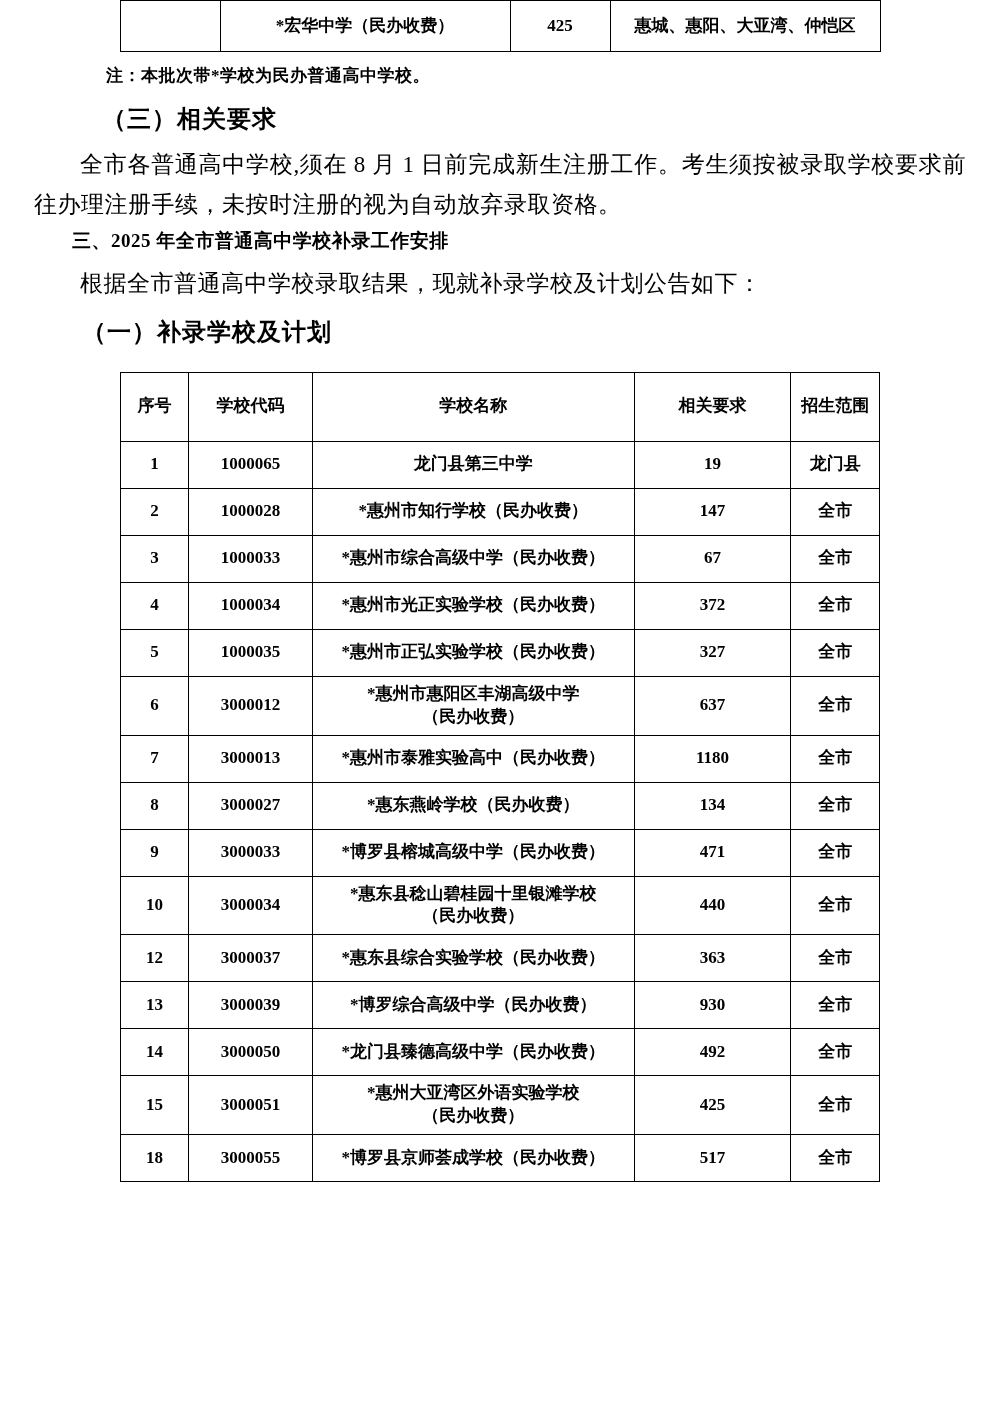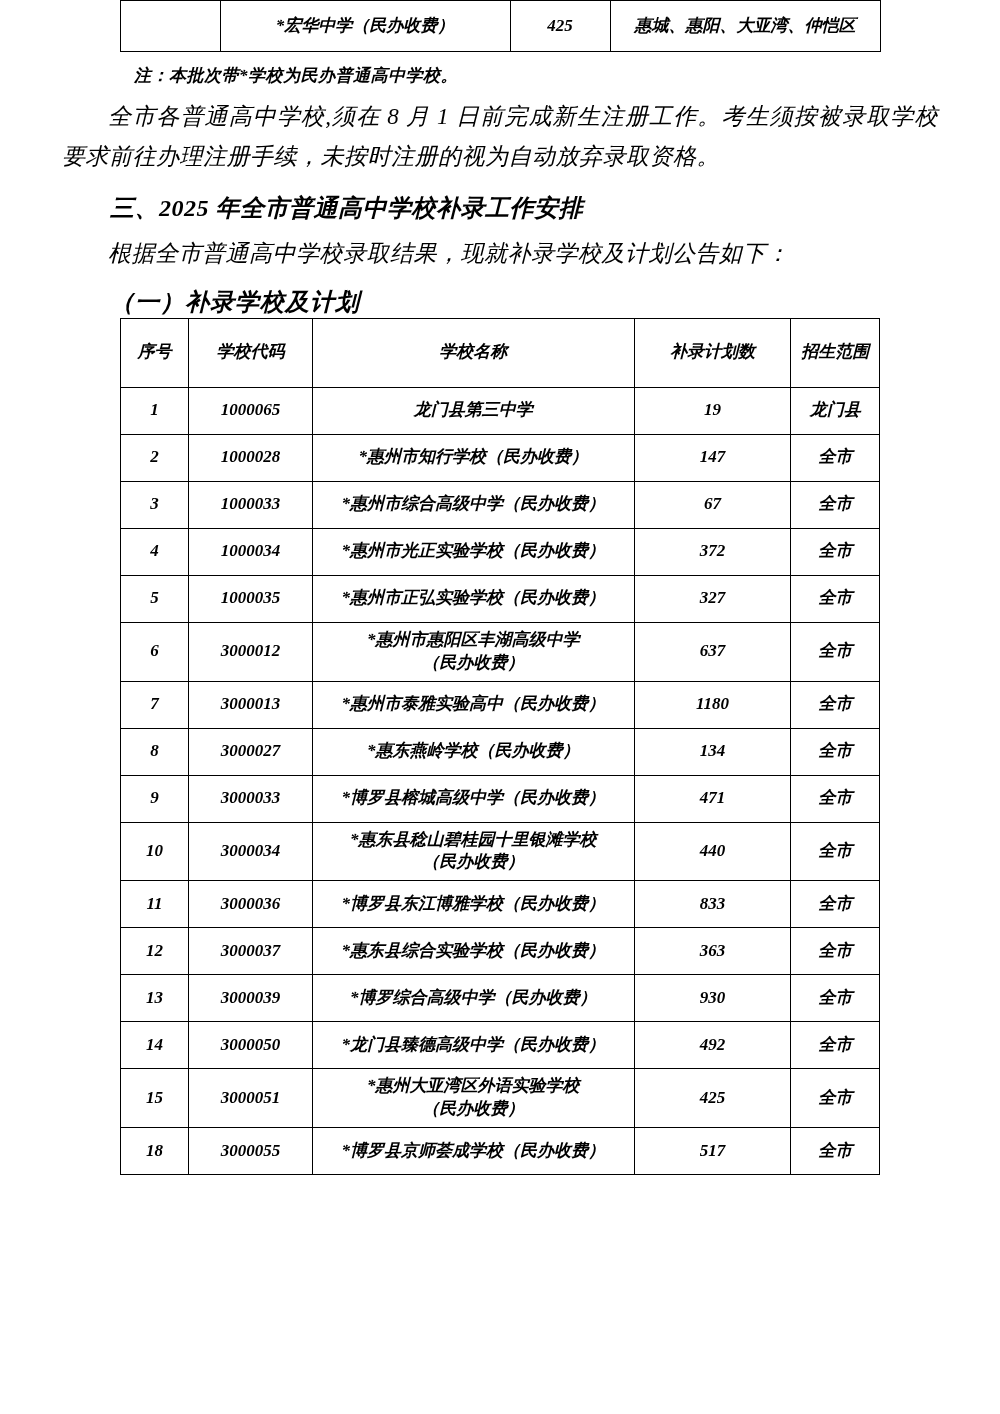--- a/index.html
+++ b/index.html
@@ -13,22 +13,21 @@
     font-family: "Liberation Serif", "DejaVu Serif", serif;
     color: #000000;
     position: relative;
     overflow: hidden;
   }
   .page {
     width: 1000px;
     height: 1414px;
     position: relative;
     box-sizing: border-box;
-    padding: 0 62px;
-    font-style: italic;
+    padding: 0 34px;
   }
 
   
   table.doc-table {
     border-collapse: collapse;
     table-layout: fixed;
     width: 760px;
     margin: 0 auto;
   }
   table.doc-table td, table.doc-table th {
@@ -69,30 +68,30 @@
   }
   .para {
     font-size: 23px;
     margin: 10px 0 0 0;
     line-height: 1.72;
     text-align: justify;
     text-indent: 2em;
     letter-spacing: 0.5px;
   }
   .section-head {
-    font-size: 24px;
-    font-weight: bold;
-    margin: 16px 0 0 0;
+    font-size: 19px;
+    font-weight: bold;
+    margin: 4px 0 0 0;
     text-indent: 2em;
     letter-spacing: 0.5px;
   }
   .sub-head {
     font-size: 24px;
     font-weight: bold;
-    margin: 12px 0 0 0;
+    margin: 12px 0 24px 0;
     text-indent: 2em;
     letter-spacing: 1px;
   }
 
   
   .main-table {
     width: 760px;
     margin: 4px auto 0 auto;
   }
   .main-table th {
@@ -131,40 +130,41 @@
         <td></td>
         <td>*宏华中学（民办收费）</td>
         <td>425</td>
         <td>惠城、惠阳、大亚湾、仲恺区</td>
       </tr>
     </tbody>
   </table>
 
   <div class="note">注：本批次带*学校为民办普通高中学校。</div>
 
+  <div class="para-head">（三）相关要求</div>
   <div class="para">全市各普通高中学校,须在 8 月 1 日前完成新生注册工作。考生须按被录取学校要求前往办理注册手续，未按时注册的视为自动放弃录取资格。</div>
 
   <div class="section-head">三、2025 年全市普通高中学校补录工作安排</div>
   <div class="para">根据全市普通高中学校录取结果，现就补录学校及计划公告如下：</div>
   <div class="sub-head">（一）补录学校及计划</div>
 
   <table class="doc-table main-table">
     <colgroup>
       <col class="mt-c1">
         <col class="mt-c2">
         <col class="mt-c3">
         <col class="mt-c4">
         <col class="mt-c5">
     </colgroup>
     <thead>
       <tr>
         <th>序号</th>
         <th>学校代码</th>
         <th>学校名称</th>
-        <th>补录计划数</th>
+        <th>相关要求</th>
         <th>招生范围</th>
       </tr>
     </thead>
     <tbody id="main-table-body">
         <tr>
           <td>1</td>
           <td>1000065</td>
           <td class="name-cell">龙门县第三中学</td>
           <td>19</td>
           <td>龙门县</td>
@@ -226,27 +226,20 @@
           <td>全市</td>
         </tr>
         <tr>
           <td>10</td>
           <td>3000034</td>
           <td class="name-cell">*惠东县稔山碧桂园十里银滩学校<br>（民办收费）</td>
           <td>440</td>
           <td>全市</td>
         </tr>
         <tr>
-          <td>11</td>
-          <td>3000036</td>
-          <td class="name-cell">*博罗县东江博雅学校（民办收费）</td>
-          <td>833</td>
-          <td>全市</td>
-        </tr>
-        <tr>
           <td>12</td>
           <td>3000037</td>
           <td class="name-cell">*惠东县综合实验学校（民办收费）</td>
           <td>363</td>
           <td>全市</td>
         </tr>
         <tr>
           <td>13</td>
           <td>3000039</td>
           <td class="name-cell">*博罗综合高级中学（民办收费）</td>

